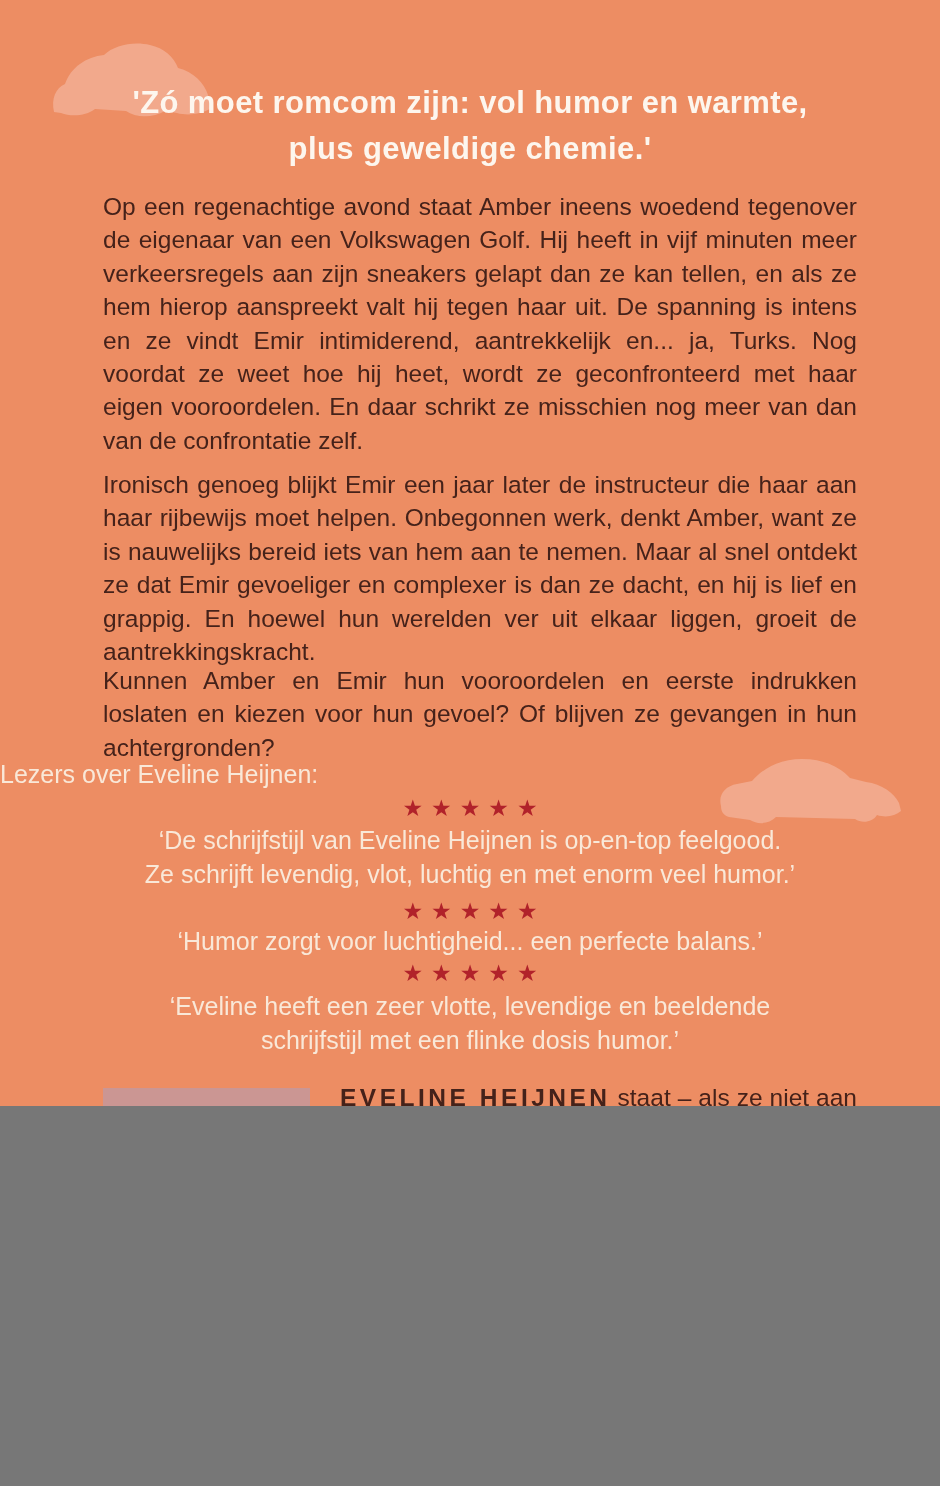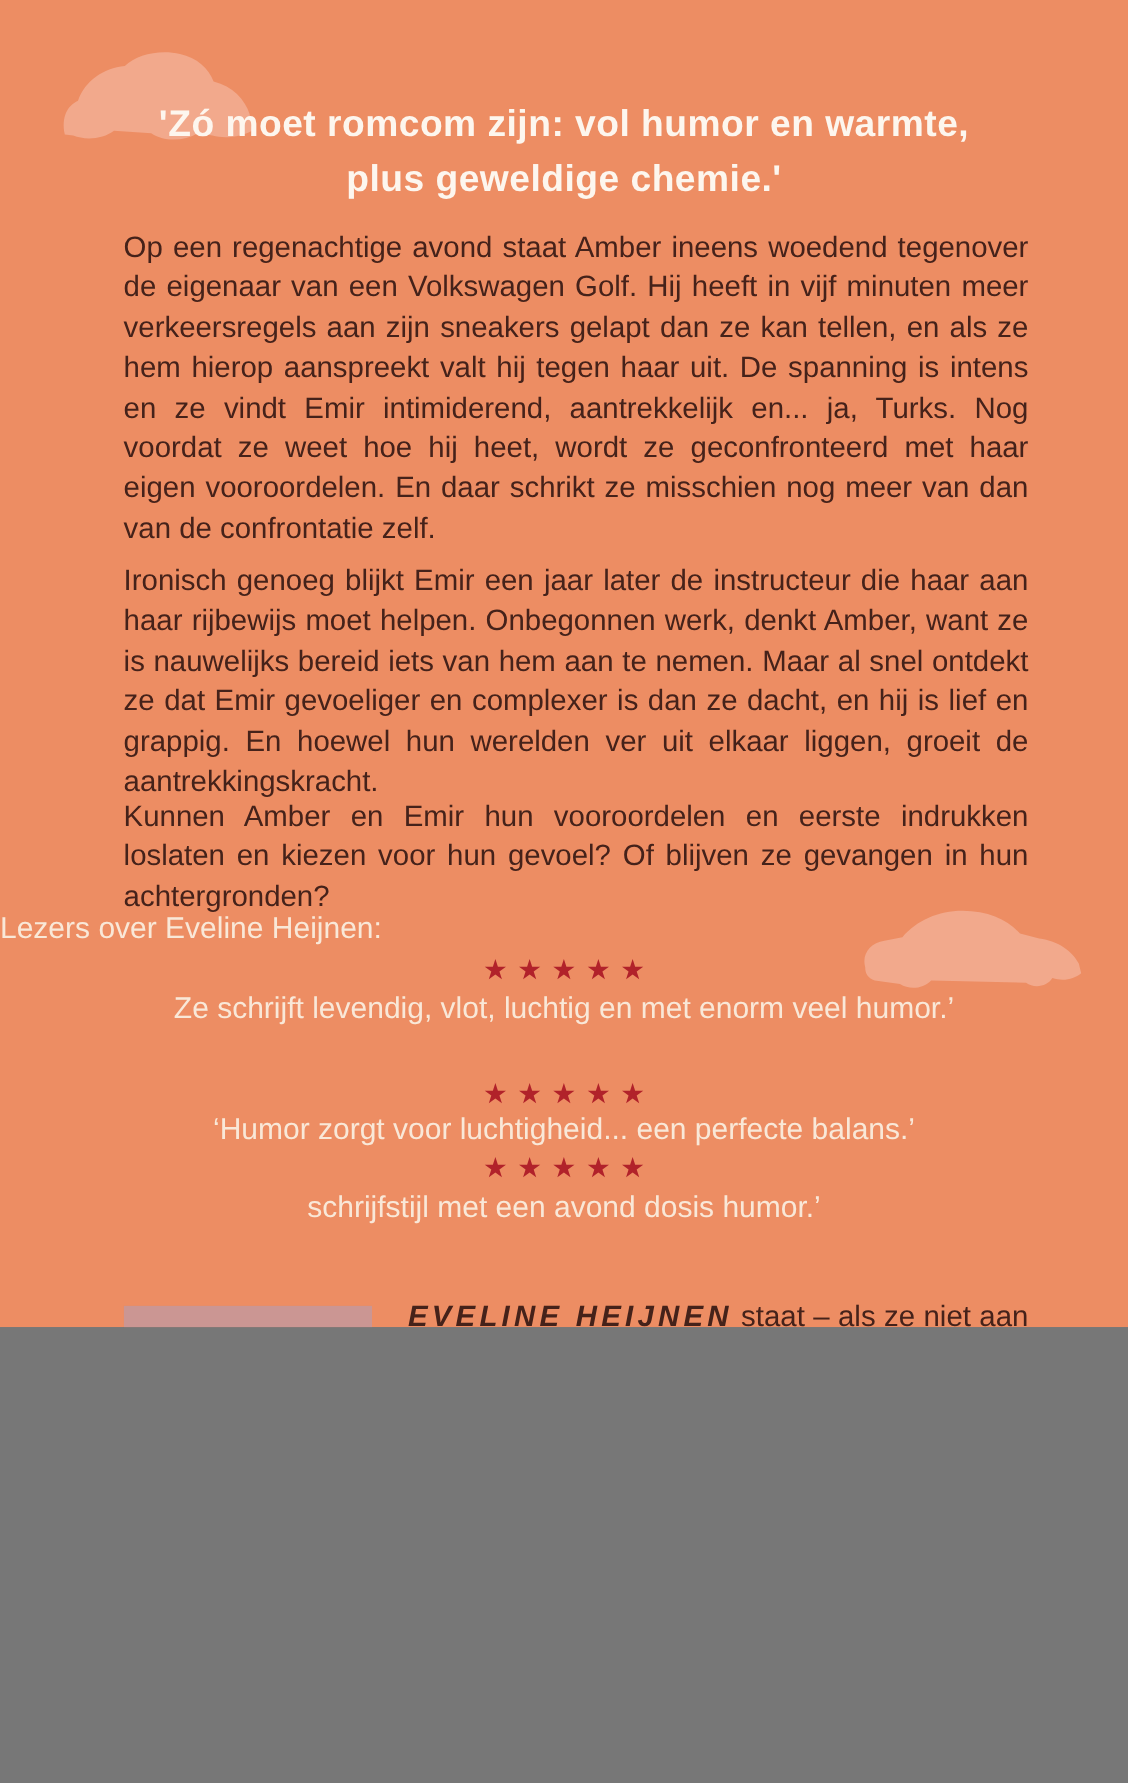--- a/index.html
+++ b/index.html
@@ -54,21 +54,21 @@
   .photo{
     position:absolute;left:103px;top:1088px;width:207px;height:274px;
     overflow:hidden;
   }
   .photo svg{display:block;}
   .bio{
     position:absolute;left:340px;top:1081px;width:517px;margin:0;
     color:var(--body-text,#45221A);
     font-size:24.5px;line-height:33.5px;text-align:justify;
   }
-  .author-name{font-weight:700;letter-spacing:3.5px;font-style:italic;}
+  .author-name{font-weight:700;letter-spacing:3.5px;}
   .series-title{}
 
   .barcode-box{
     position:absolute;left:602px;top:1240px;width:233px;height:176px;
     background:var(--barcode-bg,#FFFFFF);border-radius:2px;
   }
   .bc-digits{
     font-family:"DejaVu Sans Mono",monospace;
     font-size:20px;fill:var(--barcode-bars,#1A1A1A);
   }
@@ -98,31 +98,33 @@
   </div>
 
   <p class="para p1">Op een regenachtige avond staat Amber ineens woedend tegenover de eigenaar van een Volkswagen Golf. Hij heeft in vijf minuten meer verkeersregels aan zijn sneakers gelapt dan ze kan tellen, en als ze hem hierop aanspreekt valt hij tegen haar uit. De spanning is intens en ze vindt Emir intimiderend, aantrekkelijk en... ja, Turks. Nog voordat ze weet hoe hij heet, wordt ze geconfronteerd met haar eigen vooroordelen. En daar schrikt ze misschien nog meer van dan van de confrontatie zelf.</p>
   <p class="para p2">Ironisch genoeg blijkt Emir een jaar later de instructeur die haar aan haar rijbewijs moet helpen. Onbegonnen werk, denkt Amber, want ze is nauwelijks bereid iets van hem aan te nemen. Maar al snel ontdekt ze dat Emir gevoeliger en complexer is dan ze dacht, en hij is lief en grappig. En hoewel hun werelden ver uit elkaar liggen, groeit de aantrekkingskracht.</p>
   <p class="para p3">Kunnen Amber en Emir hun vooroordelen en eerste indrukken loslaten en kiezen voor hun gevoel? Of blijven ze gevangen in hun achtergronden?</p>
 
   <div class="reviews-heading">Lezers over Eveline Heijnen:</div>
 
   <div class="stars stars-1">★★★★★</div>
   <div class="review-quote quote-1">
+    <div>‘De schrijfstijl van Eveline Heijnen is op-en-top feelgood.</div>
     <div>Ze schrijft levendig, vlot, luchtig en met enorm veel humor.’</div>
   </div>
 
   <div class="stars stars-2">★★★★★</div>
   <div class="review-quote quote-2">
     <div>‘Humor zorgt voor luchtigheid... een perfecte balans.’</div>
   </div>
 
   <div class="stars stars-3">★★★★★</div>
   <div class="review-quote quote-3">
-    <div>schrijfstijl met een avond dosis humor.’</div>
+    <div>‘Eveline heeft een zeer vlotte, levendige en beeldende</div>
+    <div>schrijfstijl met een flinke dosis humor.’</div>
   </div>
 
   <div class="photo">
     <svg width="207" height="274" viewBox="0 0 207 274" aria-hidden="true">
       <rect x="0" y="0" width="207" height="274" fill="#C8908E"></rect>
       <rect x="0" y="0" width="207" height="110" fill="#CD9A97" opacity="0.55"></rect>
 
       <path d="M38,274 C30,212 28,140 40,84 C50,40 78,18 105,18 C137,18 159,40 164,78 C170,130 161,190 178,248 L183,274 Z" fill="#4E3424"></path>
 
       <ellipse cx="101" cy="102" rx="44" ry="54" fill="#E9C2A9"></ellipse>

